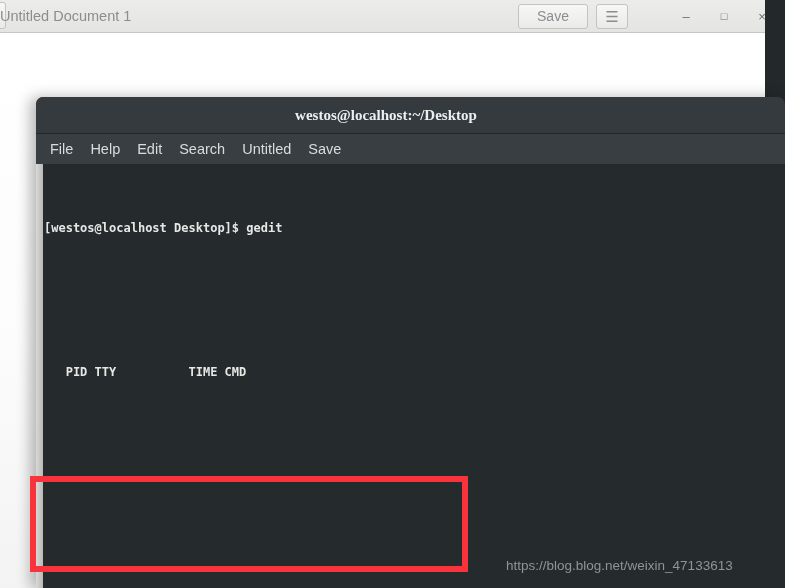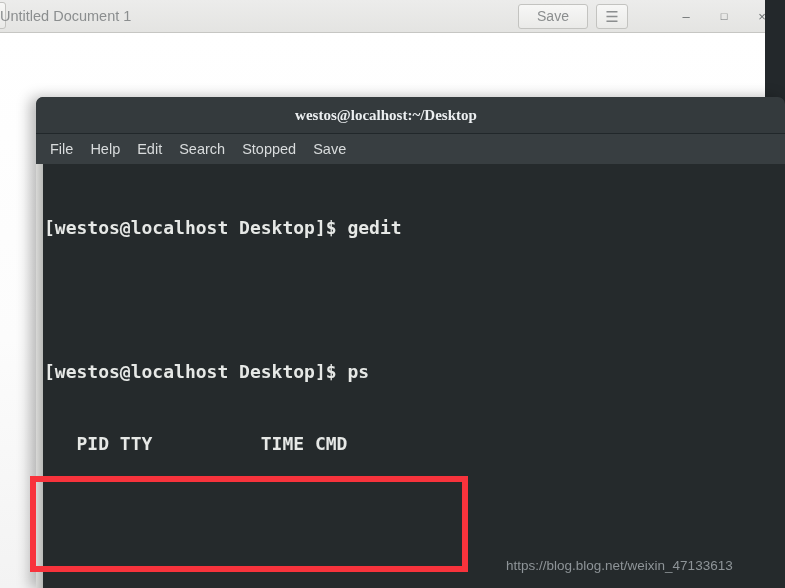--- a/index.html
+++ b/index.html
@@ -85,21 +85,21 @@
     color:#d9dcdd; font-size:14.5px; cursor:default;
   }
   #terminal-scrollstrip{
     position:absolute; left:0; top:67px; width:7px; height:424px;
     background:linear-gradient(to right,#d8d8d6,#b9bab8);
   }
   #terminal-body{
     position:absolute; left:7px; top:67px; width:742px; height:424px;
     background:#252a2c;
     font-family:"DejaVu Sans Mono","Liberation Mono",monospace;
-    font-size:18px; font-weight:bold;
+    font-size:12px; font-weight:bold;
     color:#e6e8e6;
     padding:4px 0 0 0;
     white-space:pre;
     line-height:24px;
     overflow:hidden;
   }
   .term-line{ height:24px; padding-left:1px; }
 
   
   #red-highlight-box{
@@ -139,30 +139,29 @@
 
   <div id="terminal-titlebar">
     <div id="terminal-title">westos@localhost:~/Desktop</div>
   </div>
 
   <div id="terminal-menubar">
     <div class="menu-item">File</div>
     <div class="menu-item">Help</div>
     <div class="menu-item">Edit</div>
     <div class="menu-item">Search</div>
-    <div class="menu-item">Stopped</div>
+    <div class="menu-item">Untitled</div>
     <div class="menu-item">Save</div>
   </div>
 
   <div id="terminal-scrollstrip"></div>
 
   <div id="terminal-body">
     <div class="term-line">[westos@localhost Desktop]$ gedit</div>
     <div class="term-line"></div>
-    <div class="term-line">[westos@localhost Desktop]$ ps</div>
     <div class="term-line">   PID TTY          TIME CMD</div>
     
     
     
     
     
     
     
     
     

